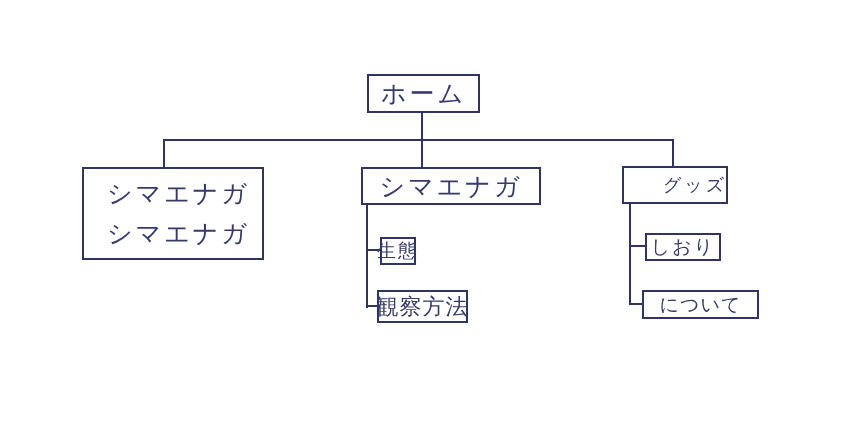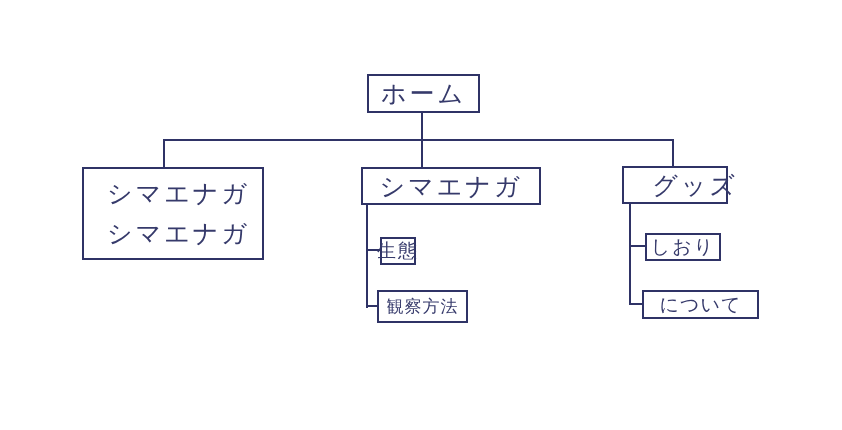--- a/index.html
+++ b/index.html
@@ -31,24 +31,24 @@
   .line {
     position: absolute;
     background: var(--line);
   }
   
   .n-home        { left: 367px; top: 74px;  width: 113px; height: 39px; font-size: 25px; }
   .n-about       { left: 82px;  top: 167px; width: 182px; height: 93px; font-size: 25px;
                    flex-direction: column; align-items: flex-start;
                    justify-content: space-evenly; padding-left: 23px; }
   .n-shimaenaga  { left: 361px; top: 167px; width: 180px; height: 38px; font-size: 25px; }
-  .n-goods       { left: 622px; top: 166px; width: 106px; height: 38px; font-size: 25px; padding-left: 40px; }
+  .n-goods       { left: 622px; top: 166px; width: 106px; height: 38px; font-size: 18px; padding-left: 40px; }
   
   .n-ecology     { left: 380px; top: 237px; width: 36px;  height: 28px; font-size: 19px; letter-spacing: 2px; }
-  .n-observation { left: 377px; top: 290px; width: 91px;  height: 33px; font-size: 17px; letter-spacing: 1px; }
+  .n-observation { left: 377px; top: 290px; width: 91px;  height: 33px; font-size: 22px; letter-spacing: 1px; }
   .n-bookmark    { left: 645px; top: 233px; width: 76px;  height: 28px; font-size: 19px; letter-spacing: 2px; text-align: right; }
   .n-sticker     { left: 642px; top: 290px; width: 117px; height: 29px; font-size: 19px; letter-spacing: 1px; }
   
   .l-home-drop   { left: 421px; top: 112px; width: 2px;   height: 56px; }
   .l-bar         { left: 163px; top: 139px; width: 511px; height: 2px;  }
   .l-drop-about  { left: 163px; top: 139px; width: 2px;   height: 29px; }
   .l-drop-goods  { left: 672px; top: 139px; width: 2px;   height: 28px; }
   .l-shima-v     { left: 366px; top: 204px; width: 2px;   height: 104px; }
   .l-stub-eco    { left: 366px; top: 249px; width: 15px;  height: 2px;  }
   .l-stub-obs    { left: 366px; top: 305px; width: 12px;  height: 2px;  }

